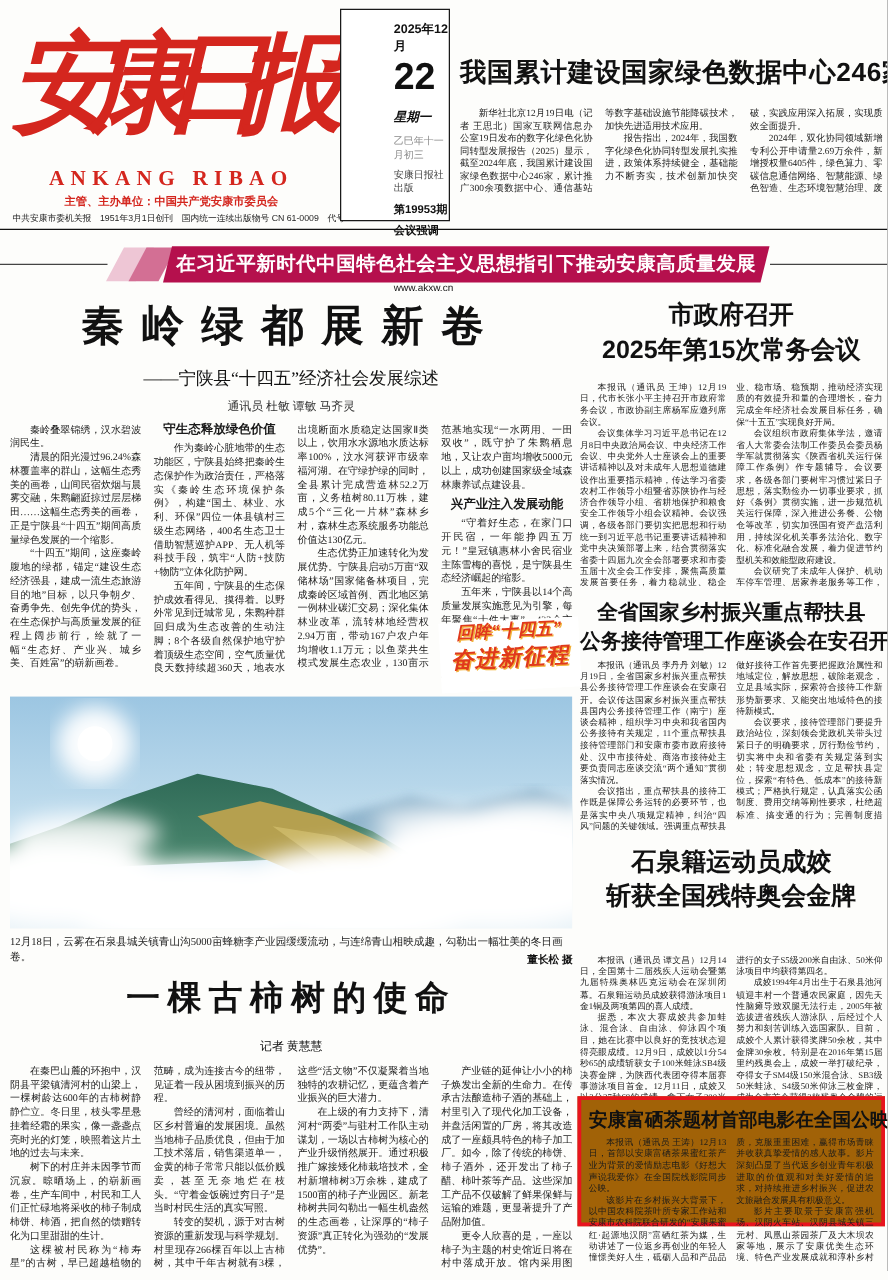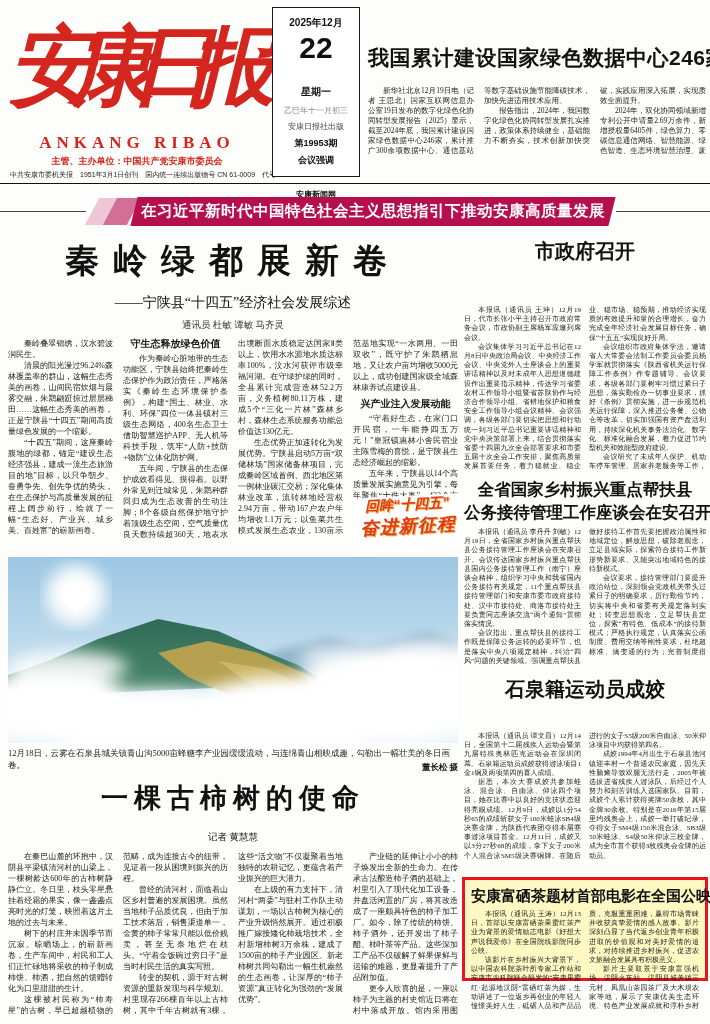--- a/index.html
+++ b/index.html
@@ -17,25 +17,25 @@
     font-size:86px; font-weight:bold; font-style:italic; letter-spacing:-24px; line-height:130px;
     white-space:nowrap; transform:scaleX(.98); font-family:"Liberation Serif", serif;}
   .mast-latin{left:8px; top:133px; width:258px; text-align:center; color:var(--masthead_red);
     font-family:"Liberation Serif", serif; font-weight:bold; font-size:17px; letter-spacing:5px;}
   .mast-sponsor{left:8px; top:155px; width:258px; text-align:center; color:var(--masthead_red);
     font-weight:bold; font-size:9px; font-family:"Liberation Sans", sans-serif;}
   .mast-info{left:10px; top:170px; width:256px; font-size:7px; color:#222; white-space:nowrap;
     font-family:"Liberation Sans", sans-serif;}
 
   .datebox{left:272px; top:7px; width:88px; height:170px; border:1.5px solid #1a1a1a;
-    display:flex; flex-direction:column; align-items:center; padding-top:8px;
-    font-family:"Liberation Sans", sans-serif; background:#fff;}
+    display:flex; flex-direction:column; align-items:flex-start; padding-top:8px;
+    font-family:"Liberation Sans", sans-serif; background:#fff;padding-left:42px;}
   .db-month{font-size:10px; font-weight:bold;}
   .db-day{font-size:30px; font-weight:bold; line-height:36px;}
-  .db-week{font-size:10px; font-weight:bold; margin-top:19px;}
+  .db-week{font-size:10px; font-weight:bold; margin-top:7px;font-style:italic;}
   .db-lunar{font-size:8px; color:#8a8a8a; margin-top:6px;}
   .db-pub{font-size:8px; color:#444; margin-top:5px; font-family:"Liberation Serif", serif;}
   .db-issue{font-size:9px; font-weight:bold; margin-top:5px;}
   .db-pages{font-size:9px; font-weight:bold; margin-top:4px;}
   .db-site{font-size:8px; font-weight:bold; margin-top:22px;}
   .db-url{font-size:8px; margin-top:2px;}
 
   .topstory-h{left:368px; top:44px; width:338px; text-align:center; font-size:21px; font-weight:bold;
     font-family:"Liberation Sans", sans-serif; letter-spacing:.5px; white-space:nowrap;}
   .topstory-b{left:368px; top:86px; width:338px; height:76px;}
@@ -87,21 +87,21 @@
   .rh{left:464px; width:242px; text-align:center; font-weight:bold;
       font-family:"Liberation Sans", sans-serif; white-space:nowrap;}
   .gov-h1{top:238px; font-size:20px;} .gov-h2{top:266px; font-size:20px;}
   .gov-body{left:464px; top:306px; width:242px; height:166px; column-count:2; column-gap:8px;}
   .rec-h1{top:479px; font-size:16.5px;} .rec-h2{top:502px; font-size:16.5px;}
   .rec-body{left:464px; top:528px; width:242px; height:142px; column-count:2; column-gap:8px;}
   .ath-h1{top:676px; font-size:20px;} .ath-h2{top:703px; font-size:20px;}
   .ath-body{left:464px; top:732px; width:242px; height:140px; column-count:2; column-gap:8px;}
 
   .moviebox{left:462px; top:877px; width:246px; height:104px; border:3.5px solid var(--box_red);
-    background:#fef9c3; padding:5px 6px;}
+    background:#a16207; padding:5px 6px;}
   .movie-h{text-align:center; font-size:15px; font-weight:bold;
     font-family:"Liberation Sans", sans-serif; white-space:nowrap; margin:2px 0 4px;}
   .movie-body{height:108px; column-count:2; column-gap:8px;}
 </style>
 </head>
 <body>
 
 <div class="page">
 
   <div class="abs mast-title">安康日报</div>
@@ -208,37 +208,39 @@
       <p class="para">树下的村庄并未因季节而沉寂。晾晒场上，的崭新画卷，生产车间中，村民和工人们正忙碌地将采收的柿子制成柿饼、柿酒，把自然的馈赠转化为口里甜甜的生计。</p>
       <p class="para">这棵被村民称为“柿寿星”的古树，早已超越植物的范畴，成为连接古今的纽带，见证着一段从困境到振兴的历程。</p>
       <p class="para">曾经的清河村，面临着山区乡村普遍的发展困境。虽然当地柿子品质优良，但由于加工技术落后，销售渠道单一，金黄的柿子常常只能以低价贱卖，甚至无奈地烂在枝头。“守着金饭碗过穷日子”是当时村民生活的真实写照。</p>
       <p class="para">转变的契机，源于对古树资源的重新发现与科学规划。村里现存266棵百年以上古柿树，其中千年古树就有3棵，这些“活文物”不仅凝聚着当地独特的农耕记忆，更蕴含着产业振兴的巨大潜力。</p>
       <p class="para">在上级的有力支持下，清河村“两委”与驻村工作队主动谋划，一场以古柿树为核心的产业升级悄然展开。通过积极推广嫁接矮化柿栽培技术，全村新增柿树3万余株，建成了1500亩的柿子产业园区。新老柿树共同勾勒出一幅生机盎然的生态画卷，让深厚的“柿子资源”真正转化为强劲的“发展优势”。</p>
       <p class="para">产业链的延伸让小小的柿子焕发出全新的生命力。在传承古法酿造柿子酒的基础上，村里引入了现代化加工设备，并盘活闲置的厂房，将其改造成了一座颇具特色的柿子加工厂。如今，除了传统的柿饼、柿子酒外，还开发出了柿子醋、柿叶茶等产品。这些深加工产品不仅破解了鲜果保鲜与运输的难题，更显著提升了产品附加值。</p>
       <p class="para">更令人欣喜的是，一座以柿子为主题的村史馆近日将在村中落成开放。馆内采用图文、实物与多媒体融合的展示形式，系统梳理了清河村柿子产业的历史脉络与发展轨迹。从古老的耕作工具到现代的加工设备，从民间的柿子传说到当代的产业图景，这座村史馆不仅将成为游客了解当地特色产业的重要窗口，更是村民找回文化自信的精神家园。</p>
     </div>
 
   <div class="abs rh gov-h1">市政府召开</div>
+  <div class="abs rh gov-h2">2025年第15次常务会议</div>
   <div class="abs gov-body body-text small" style="font-size:7px;line-height:9.2px;">
       <p class="para">本报讯（通讯员 王坤）12月19日，代市长张小平主持召开市政府常务会议，市政协副主席杨军应邀列席会议。</p>
       <p class="para">会议集体学习习近平总书记在12月8日中央政治局会议、中央经济工作会议、中央党外人士座谈会上的重要讲话精神以及对未成年人思想道德建设作出重要指示精神，传达学习省委农村工作领导小组暨省苏陕协作与经济合作领导小组、省耕地保护和粮食安全工作领导小组会议精神。会议强调，各级各部门要切实把思想和行动统一到习近平总书记重要讲话精神和党中央决策部署上来，结合贯彻落实省委十四届九次全会部署要求和市委五届十次全会工作安排，聚焦高质量发展首要任务，着力稳就业、稳企业、稳市场、稳预期，推动经济实现质的有效提升和量的合理增长，奋力完成全年经济社会发展目标任务，确保“十五五”实现良好开局。</p>
       <p class="para">会议组织市政府集体学法，邀请省人大常委会法制工作委员会委员杨学军就贯彻落实《陕西省机关运行保障工作条例》作专题辅导。会议要求，各级各部门要树牢习惯过紧日子思想，落实勤俭办一切事业要求，抓好《条例》贯彻实施，进一步规范机关运行保障，深入推进公务餐、公物仓等改革，切实加强国有资产盘活利用，持续深化机关事务法治化、数字化、标准化融合发展，着力促进节约型机关和效能型政府建设。</p>
       <p class="para">会议研究了未成年人保护、机动车停车管理、居家养老服务等工作，强调要持续加强未成年人思想道德建设，健全学校家庭社会协同育人机制，扎实开展打击侵害未成年人犯罪专项行动，为未成年人健康成长营造良好环境。要聚焦解决停车供需矛盾，深入挖掘城镇公共空间潜力，科学合理配置停车资源，严格规范经营管理和停车秩序，更好满足群众合理停车需求。要积极应对人口老龄化，坚持以居家老年人服务需求为导向，充分激发政府、市场、社会、家庭等多元主体的积极性，不断优化资源配置，配套完善服务供给体系，促进养老服务高质量发展。会议还研究了其他事项。</p>
     </div>
 
   <div class="abs rh rec-h1">全省国家乡村振兴重点帮扶县</div>
   <div class="abs rh rec-h2">公务接待管理工作座谈会在安召开</div>
   <div class="abs rec-body body-text" style="font-size:7px;line-height:9.2px;">
       <p class="para">本报讯（通讯员 李丹丹 刘敏）12月19日，全省国家乡村振兴重点帮扶县公务接待管理工作座谈会在安康召开。会议传达国家乡村振兴重点帮扶县国内公务接待管理工作（南宁）座谈会精神，组织学习中央和我省国内公务接待有关规定，11个重点帮扶县接待管理部门和安康市委市政府接待处、汉中市接待处、商洛市接待处主要负责同志座谈交流“两个通知”贯彻落实情况。</p>
       <p class="para">会议指出，重点帮扶县的接待工作既是保障公务运转的必要环节，也是落实中央八项规定精神，纠治“四风”问题的关键领域。强调重点帮扶县做好接待工作首先要把握政治属性和地域定位，解放思想，破除老观念，立足县域实际，探索符合接待工作新形势新要求、又能突出地域特色的接待新模式。</p>
       <p class="para">会议要求，接待管理部门要提升政治站位，深刻领会党政机关带头过紧日子的明确要求，厉行勤俭节约，切实将中央和省委有关规定落到实处；转变思想观念，立足帮扶县定位，探索“有特色、低成本”的接待新模式；严格执行规定，认真落实公函制度、费用交纳等刚性要求，杜绝超标准、搞变通的行为；完善制度措施，细化落实接待标准、经费管理等实操细则，形成闭环管理。</p>
     </div>
 
   <div class="abs rh ath-h1">石泉籍运动员成姣</div>
-  <div class="abs ath-body body-text" style="font-size:7px;line-height:9.2px;">
+  <div class="abs rh ath-h2">斩获全国残特奥会金牌</div>
+  <div class="abs ath-body body-text" style="font-size:7px;line-height:9.2px;margin-top:32px;">
       <p class="para">本报讯（通讯员 谭文昌）12月14日，全国第十二届残疾人运动会暨第九届特殊奥林匹克运动会在深圳闭幕。石泉籍运动员成姣获得游泳项目1金1铜及两项第四的喜人成绩。</p>
       <p class="para">据悉，本次大赛成姣共参加蛙泳、混合泳、自由泳、仰泳四个项目，她在比赛中以良好的竞技状态迎得亮眼成绩。12月9日，成姣以1分54秒65的成绩斩获女子100米蛙泳SB4级决赛金牌，为陕西代表团夺得本届赛事游泳项目首金。12月11日，成姣又以3分27秒68的成绩，拿下女子200米个人混合泳SM5级决赛铜牌。在随后进行的女子S5级200米自由泳、50米仰泳项目中均获得第四名。</p>
       <p class="para">成姣1994年4月出生于石泉县池河镇迎丰村一个普通农民家庭，因先天性脑瘫导致双腿无法行走，2005年被选拔进省残疾人游泳队，后经过个人努力和刻苦训练入选国家队。目前，成姣个人累计获得奖牌50余枚，其中金牌30余枚。特别是在2016年第15届里约残奥会上，成姣一举打破纪录，夺得女子SM4级150米混合泳、SB3级50米蛙泳、S4级50米仰泳三枚金牌，成为全市首个获得3枚残奥会金牌的运动员。</p>
     </div>
 
   <div class="abs moviebox">
     <div class="movie-h">安康富硒茶题材首部电影在全国公映</div>
     <div class="movie-body body-text" style="font-size:7px;line-height:9.2px;">
         <p class="para">本报讯（通讯员 王涛）12月13日，首部以安康富硒茶果蜜红茶产业为背景的爱情励志电影《好想大声说我爱你》在全国院线影院同步公映。</p>
         <p class="para">该影片在乡村振兴大背景下，以中国农科院茶叶所专家工作站和安康市农科院联合研发的“安康果蜜红·起源地汉阴”富硒红茶为媒，生动讲述了一位返乡再创业的年轻人憧憬美好人生，砥砺人品和产品品质，克服重重困难，赢得市场青睐并收获真挚爱情的感人故事。影片深刻凸显了当代返乡创业青年积极进取的价值观和对美好爱情的追求，对持续推进乡村振兴，促进农文旅融合发展具有积极意义。</p>

